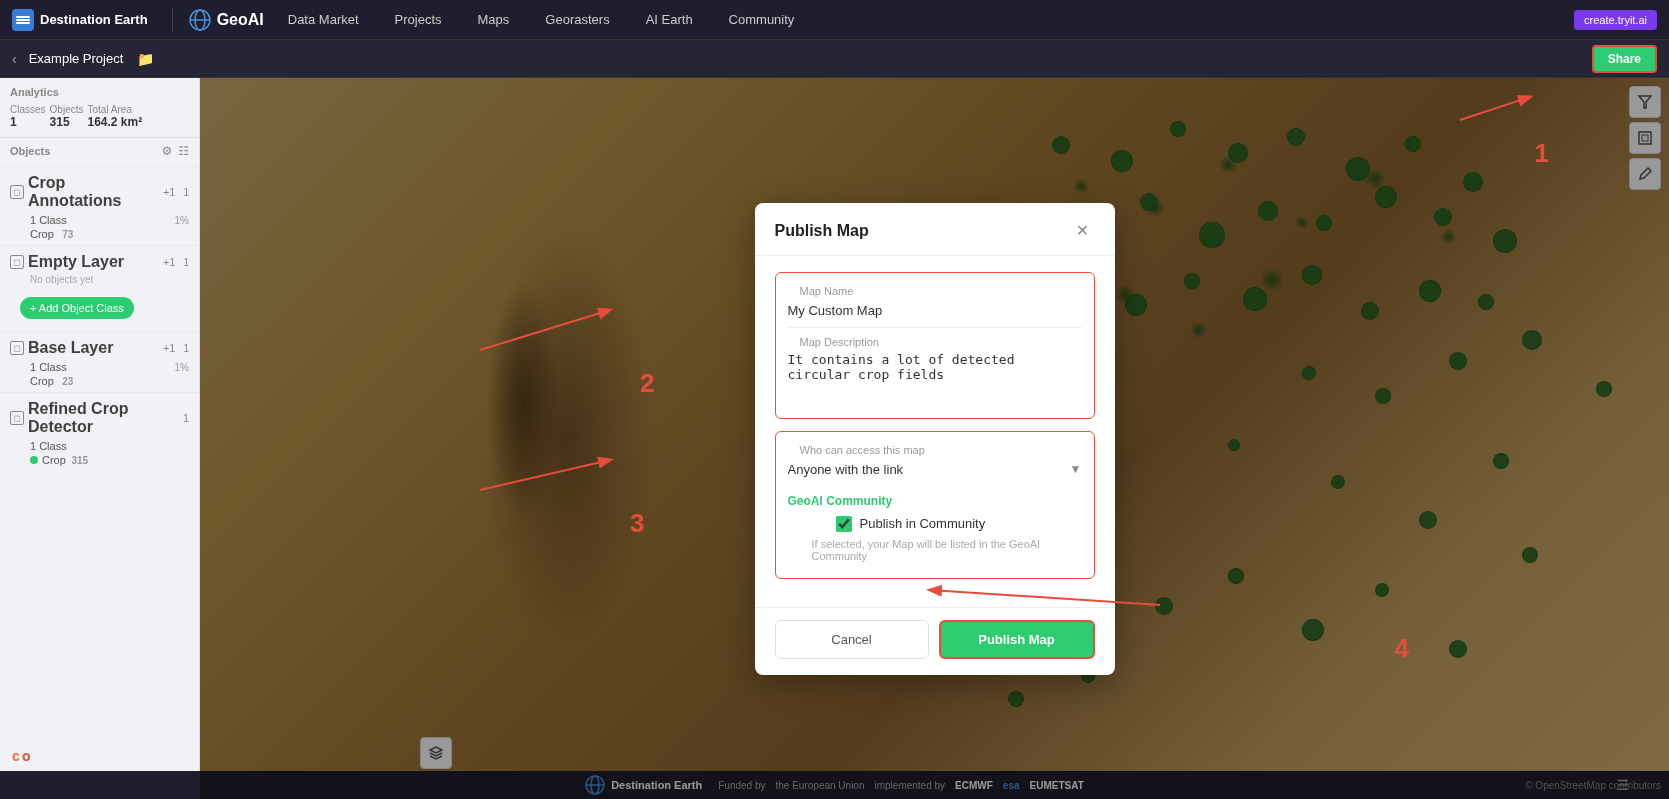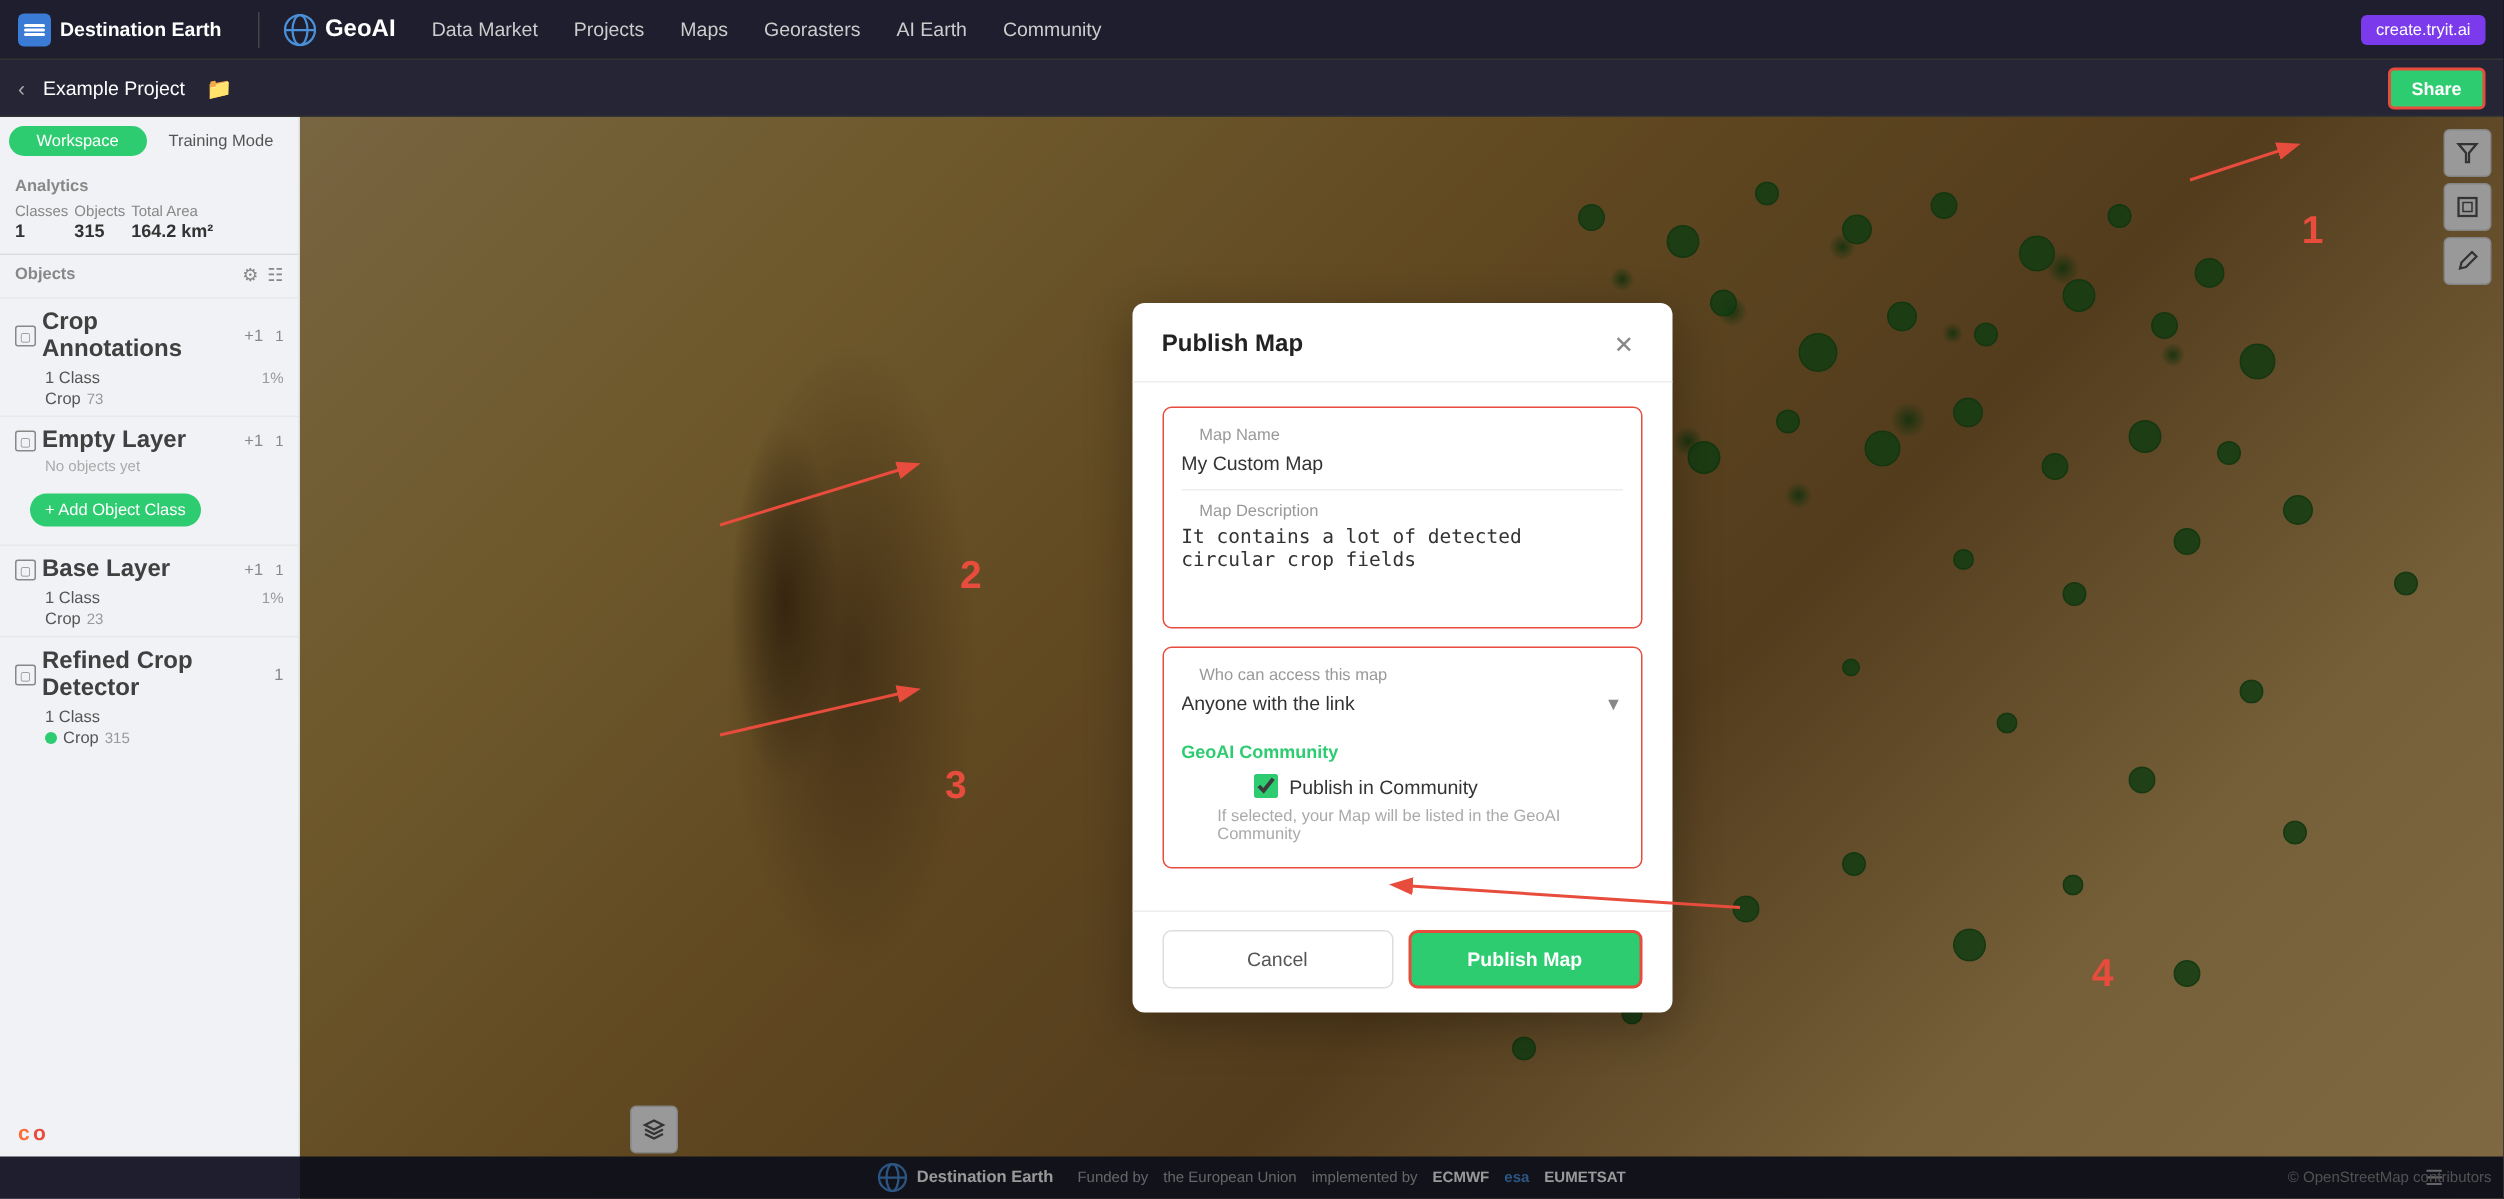--- a/index.html
+++ b/index.html
@@ -10,21 +10,21 @@
       display: flex; align-items: center; height: 40px;
       background: #1e1e2e; border-bottom: 1px solid #333;
       padding: 0 12px; gap: 8px; position: relative; z-index: 100;
     }
     .nav-logo { display: flex; align-items: center; gap: 6px; margin-right: 8px; }
     .nav-logo-icon { width: 22px; height: 22px; background: #3a7bd5; border-radius: 4px; display: flex; align-items: center; justify-content: center; color: white; font-size: 10px; font-weight: bold; }
     .nav-logo-text { color: white; font-size: 13px; font-weight: 600; }
     .nav-divider { width: 1px; height: 24px; background: #444; margin: 0 8px; }
     .nav-geoai { display: flex; align-items: center; gap: 6px; }
     .nav-geoai-text { color: white; font-size: 16px; font-weight: 600; }
-    .nav-links { display: flex; gap: 24px; margin-left: 16px; }
+    .nav-links { display: flex; gap: 36px; margin-left: 16px; }
     .nav-link { color: #ccc; font-size: 13px; cursor: pointer; }
     .nav-spacer { flex: 1; }
     .nav-user { background: #7c3aed; color: white; font-size: 11px; padding: 4px 10px; border-radius: 4px; cursor: pointer; }
 
     
     .project-bar {
       display: flex; align-items: center; height: 38px;
       background: #252535; border-bottom: 1px solid #333;
       padding: 0 12px; gap: 8px; position: relative; z-index: 100;
     }
@@ -65,21 +65,21 @@
 
     .layer-group { padding: 4px 10px; border-top: 1px solid #e8e8e8; }
     .layer-header { display: flex; align-items: center; gap: 4px; cursor: pointer; padding: 3px 0; }
     .layer-icon { width: 14px; height: 14px; border: 1px solid #888; border-radius: 2px; display: flex; align-items: center; justify-content: center; font-size: 8px; color: #888; }
     .layer-name { font-size: 16px; color: #404040; font-weight: 700; flex: 1; }
     .layer-add { color: #888; font-size: 11px; cursor: pointer; margin-left: auto; }
     .layer-count { color: #888; font-size: 10px; margin-left: 4px; }
     .layer-sub { padding-left: 20px; }
     .layer-sub-item { display: flex; align-items: center; font-size: 11px; color: #555; padding: 1px 0; }
     .layer-sub-pct { color: #999; font-size: 10px; margin-left: auto; }
-    .layer-sub-num { color: #999; font-size: 10px; margin-left: 4px; min-width: 20px; text-align: left; }
+    .layer-sub-num { color: #999; font-size: 10px; margin-left: 4px; min-width: 20px; text-align: center; font-weight: bold; }
     .layer-dot { width: 8px; height: 8px; border-radius: 50%; background: #2ecc71; margin-right: 4px; flex-shrink: 0; }
     .layer-empty { font-size: 10px; color: #aaa; padding-left: 20px; padding-bottom: 4px; }
 
     .add-object-btn {
       margin: 8px 10px; background: #2ecc71; color: white;
       border: none; border-radius: 12px; padding: 5px 10px;
       font-size: 11px; font-weight: 500; cursor: pointer; display: flex;
       align-items: center; justify-content: center; gap: 4px;
     }
 
@@ -276,24 +276,20 @@
   <span class="project-back">‹</span>
   <span class="project-name">Example Project</span>
   <span class="project-folder">📁</span>
   <div class="project-spacer"></div>
   <button class="share-btn">Share</button>
 </div>
 
 <div class="main-layout">
 
   <div class="sidebar">
-    <div class="sidebar-tabs">
-      <div class="sidebar-tab active">Workspace</div>
-      <div class="sidebar-tab inactive">Training Mode</div>
-    </div>
 
     <div class="analytics-section">
       <div class="analytics-title">Analytics</div>
       <div class="analytics-row">
         <div class="analytics-item">
           <span class="analytics-label">Classes</span>
           <span class="analytics-value">1</span>
         </div>
         <div class="analytics-item">
           <span class="analytics-label">Objects</span>

